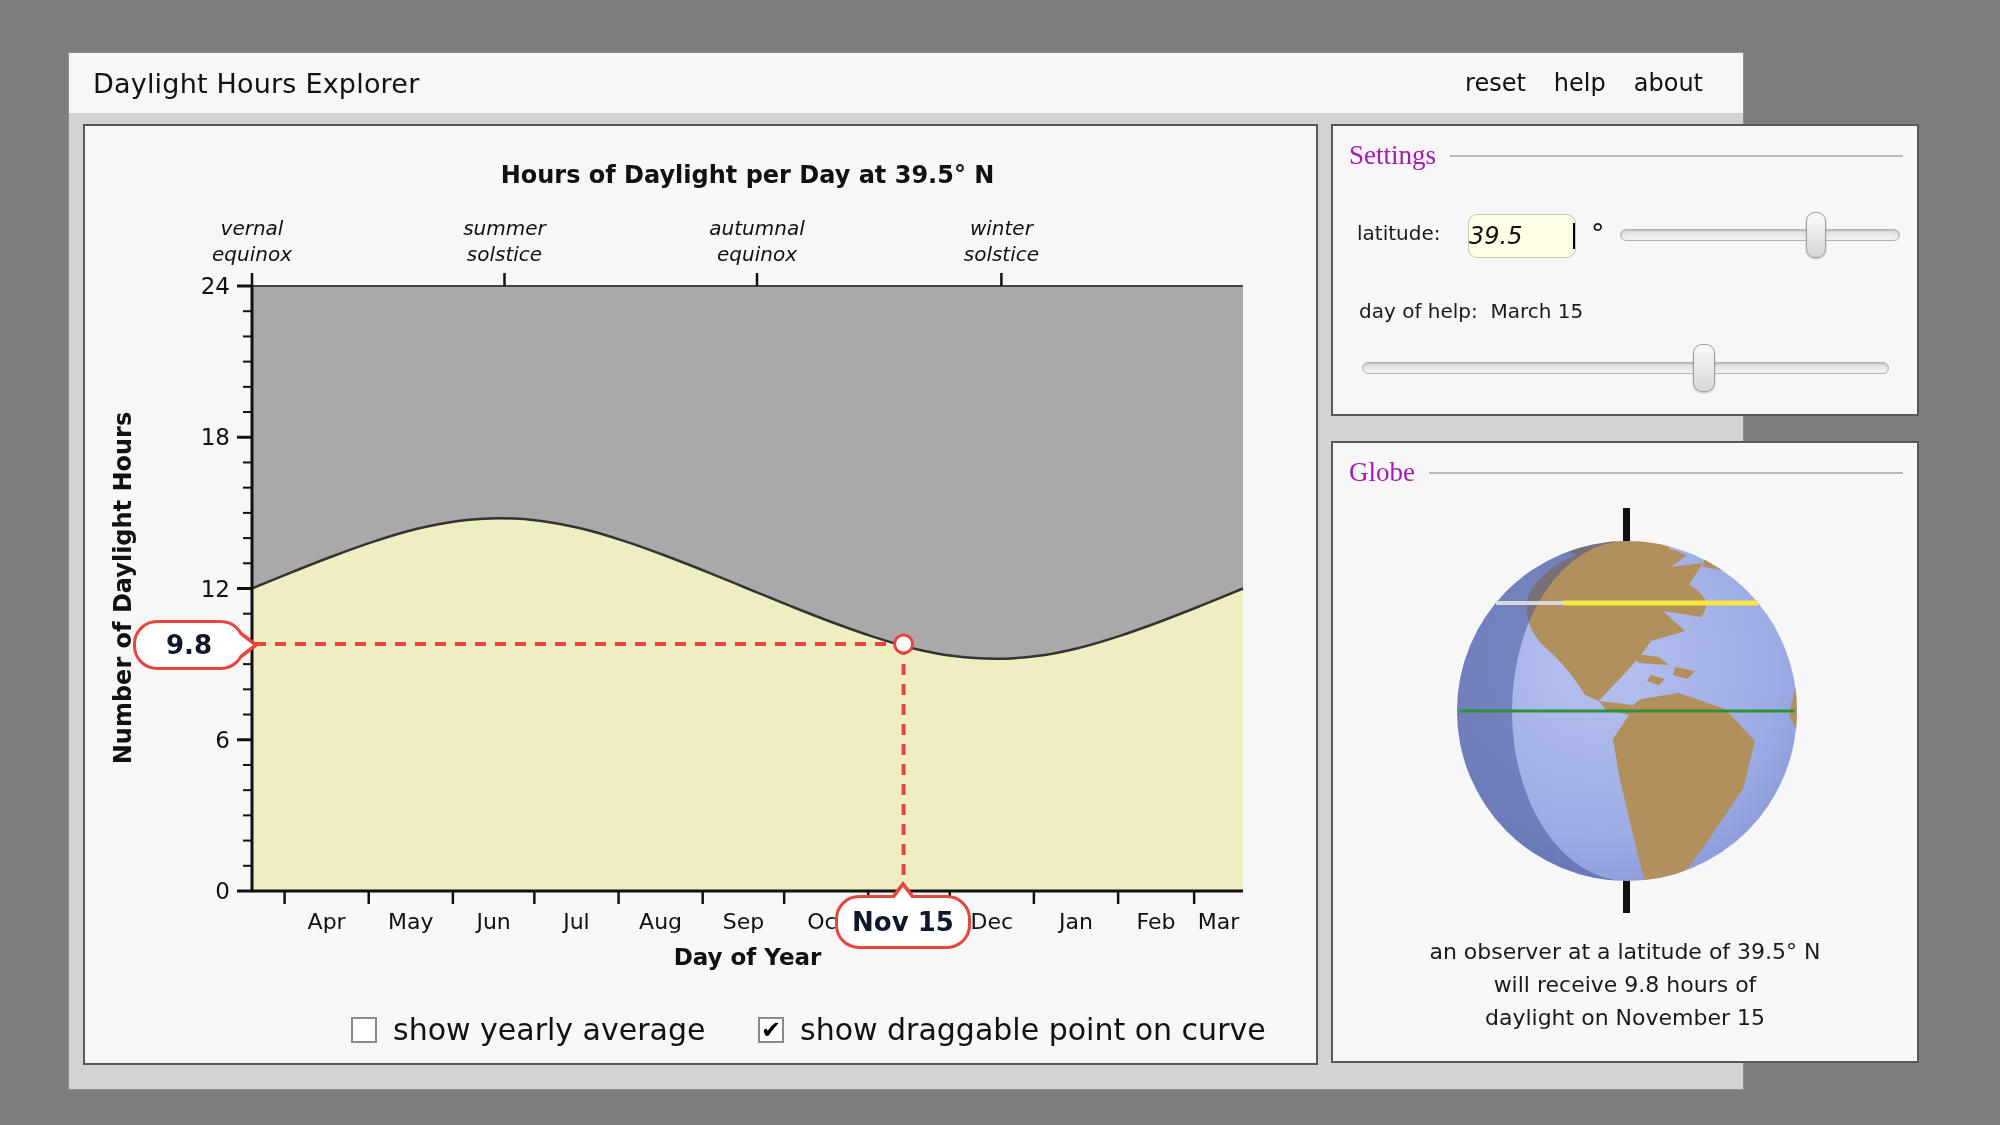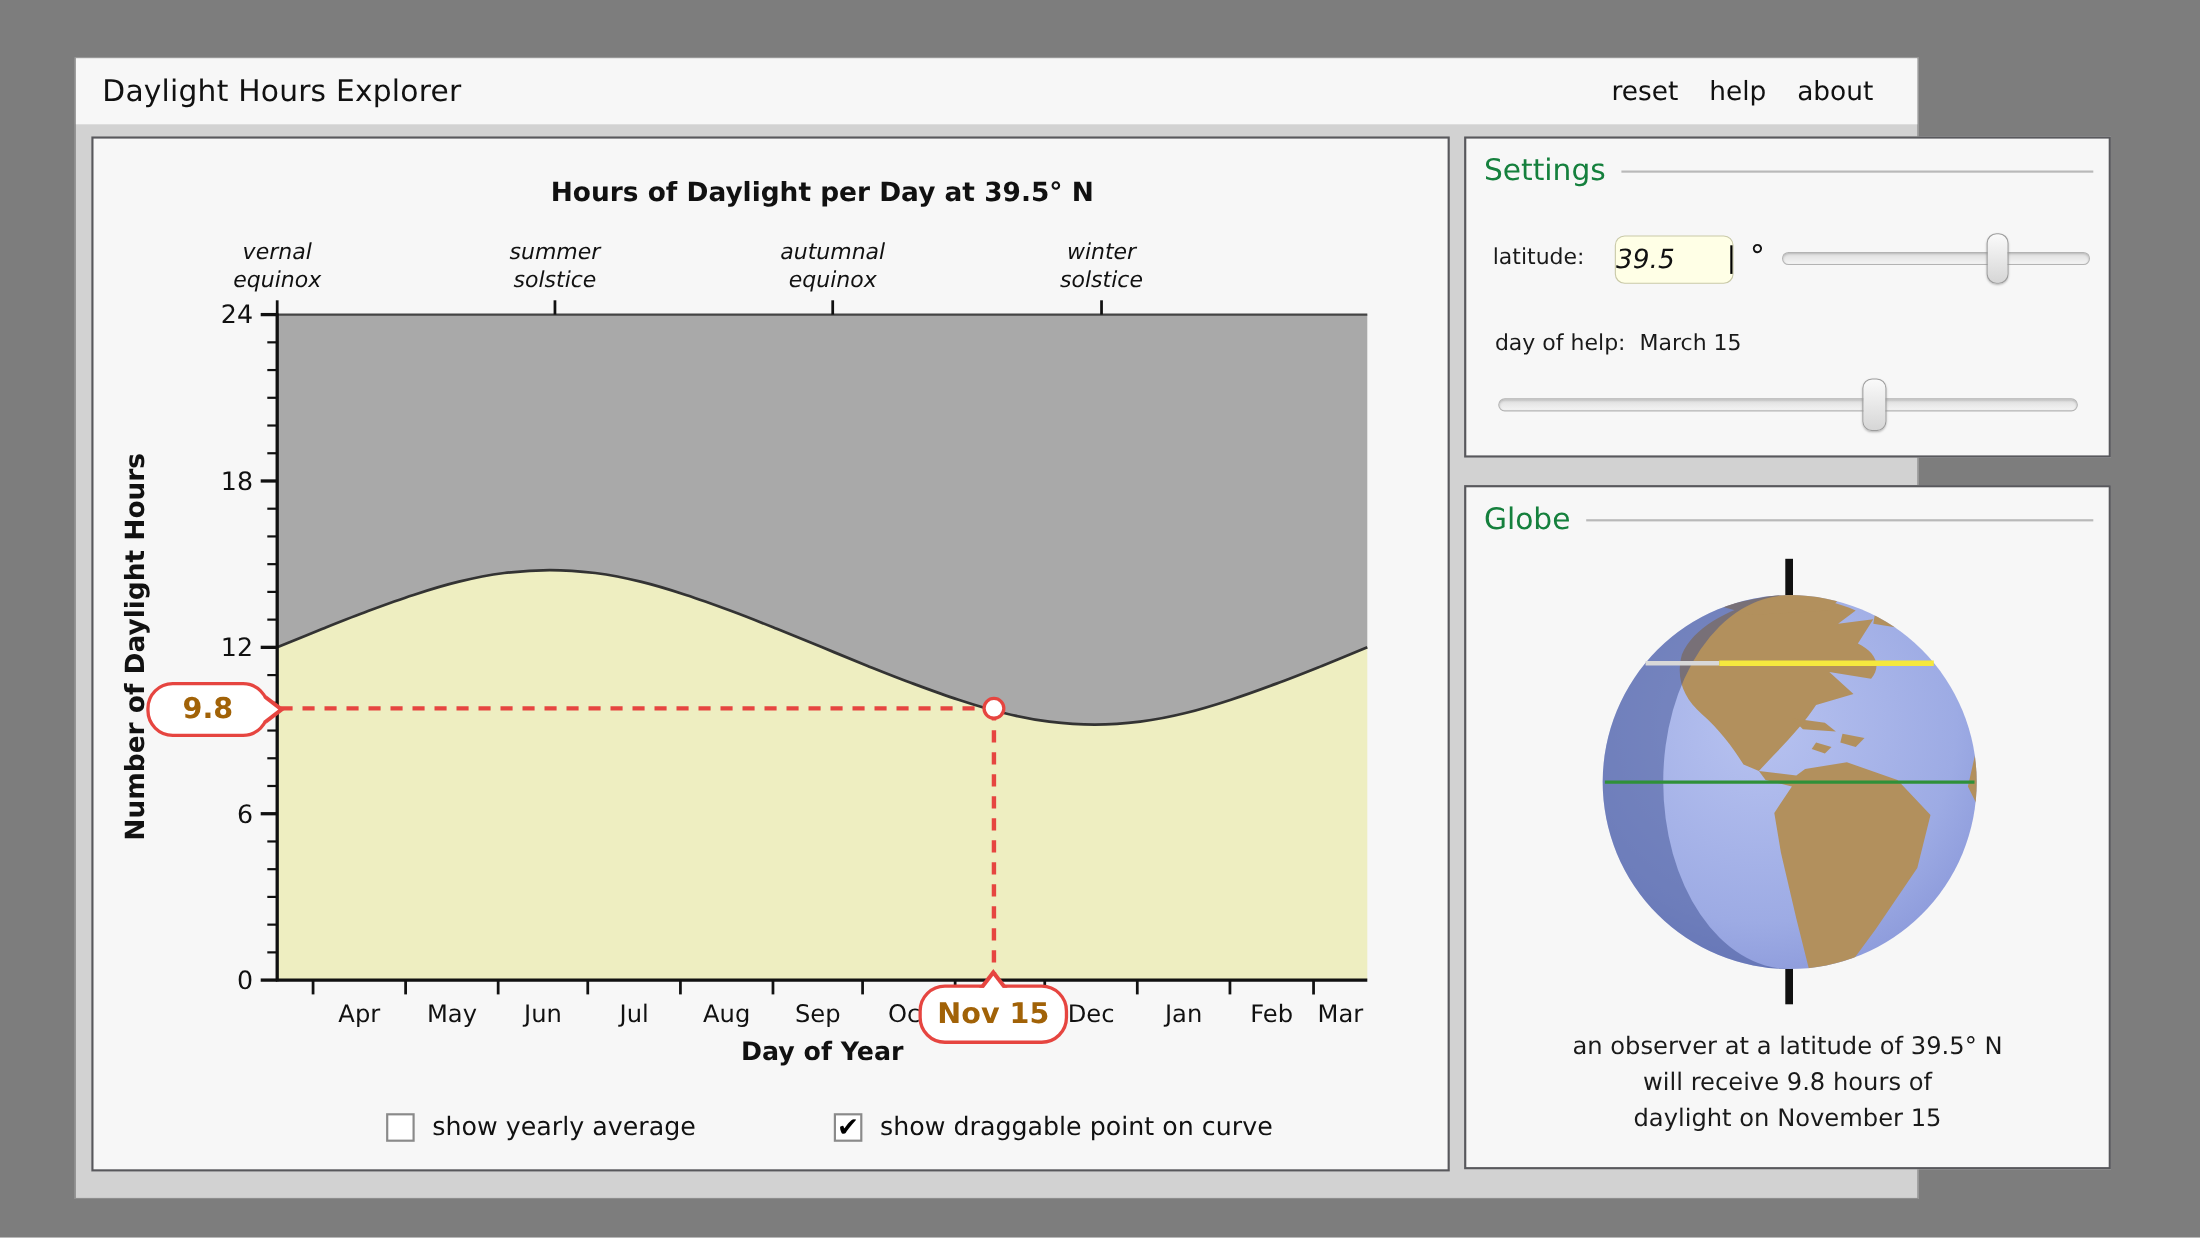--- a/index.html
+++ b/index.html
@@ -14,54 +14,54 @@
   .app-title { font-size:27px; margin-left:24px; letter-spacing:0.2px; }
   .menu { margin-left:auto; margin-right:40px; display:flex; gap:28px; }
   .menu-link { font-size:24px; cursor:pointer; }
 
   .panel { position:absolute; background:#f7f7f7; border:2px solid #58585c; }
   .chart-panel    { left:14px;  top:71px;  width:1235px; height:941px; }
   .settings-panel { left:1262px; top:71px; width:588px;  height:292px; }
   .globe-panel    { left:1262px; top:388px; width:588px; height:622px; }
 
   .panel-legend { position:absolute; left:16px; top:14px; right:14px; display:flex; align-items:center; }
-  .panel-legend .legend-text { font-size:27px; color:#15803d; white-space:nowrap; }
+  .panel-legend .legend-text { font-size:27px; color:#a21caf; white-space:nowrap;font-family:Liberation Serif, serif; }
   .panel-legend .legend-line { flex:1; height:2px; background:#b9b9b9; margin-left:14px; }
 
   
   .chart-title { position:absolute; left:167px; top:35px; width:991px; text-align:center;
                  font-size:24px; font-weight:bold; }
   .x-axis-title { position:absolute; left:167px; top:818px; width:991px; text-align:center;
                   font-size:23px; font-weight:bold; }
   .y-axis-title { position:absolute; left:-162px; top:442px; width:400px; height:40px;
                   line-height:40px; text-align:center; font-size:24px; font-weight:bold;
                   transform:rotate(-90deg); z-index:1; }
   .chart-svg { position:absolute; left:0; top:0; z-index:2; }
   .chart-svg text { font-family:"DejaVu Sans","Liberation Sans",sans-serif; fill:#111; }
 
   .badge { position:absolute; z-index:5; background:#fff; border:3px solid #e64540;
-           border-radius:24px; font-weight:bold; font-size:26px; color:#a16207;
+           border-radius:24px; font-weight:bold; font-size:26px; color:#0f172a;
            display:flex; align-items:center; justify-content:center; }
   .badge-y { left:48px; top:494px; width:112px; height:50px; }
   .badge-y::before { content:""; position:absolute; right:-17px; top:50%; margin-top:-13px;
     border-top:13px solid transparent; border-bottom:13px solid transparent; border-left:17px solid #e64540; }
   .badge-y::after  { content:""; position:absolute; right:-11px; top:50%; margin-top:-10px;
     border-top:10px solid transparent; border-bottom:10px solid transparent; border-left:13px solid #fff; }
   .badge-x { left:750px; top:769px; width:136px; height:54px; }
   .badge-x::before { content:""; position:absolute; top:-17px; left:50%; margin-left:-13px;
     border-left:13px solid transparent; border-right:13px solid transparent; border-bottom:17px solid #e64540; }
   .badge-x::after  { content:""; position:absolute; top:-11px; left:50%; margin-left:-10px;
     border-left:10px solid transparent; border-right:10px solid transparent; border-bottom:13px solid #fff; }
 
   .checkbox-row { position:absolute; display:flex; align-items:center; gap:16px; }
   .cb-1 { left:266px; top:886px; } .cb-2 { left:673px; top:886px; }
   .checkbox { width:26px; height:26px; background:#fff; border:2px solid #8a8a8a;
               display:flex; align-items:center; justify-content:center;
               font-size:24px; font-weight:bold; color:#000; line-height:1; }
-  .checkbox-label { font-size:23px; }
+  .checkbox-label { font-size:30px; }
 
   
   .form-label { position:absolute; font-size:20px; color:#1a1a1a; }
   .lat-input { position:absolute; left:135px; top:88px; width:108px; height:44px;
                background:#ffffe6; border:1px solid #c9c9a8; border-radius:9px;
                display:flex; align-items:center; justify-content:space-between;
                font-size:24px; font-style:italic; }
   .caret { display:inline-block; width:2px; height:26px; background:#000; margin-left:1px; }
   .degree { position:absolute; left:258px; top:92px; font-size:27px; }
 

